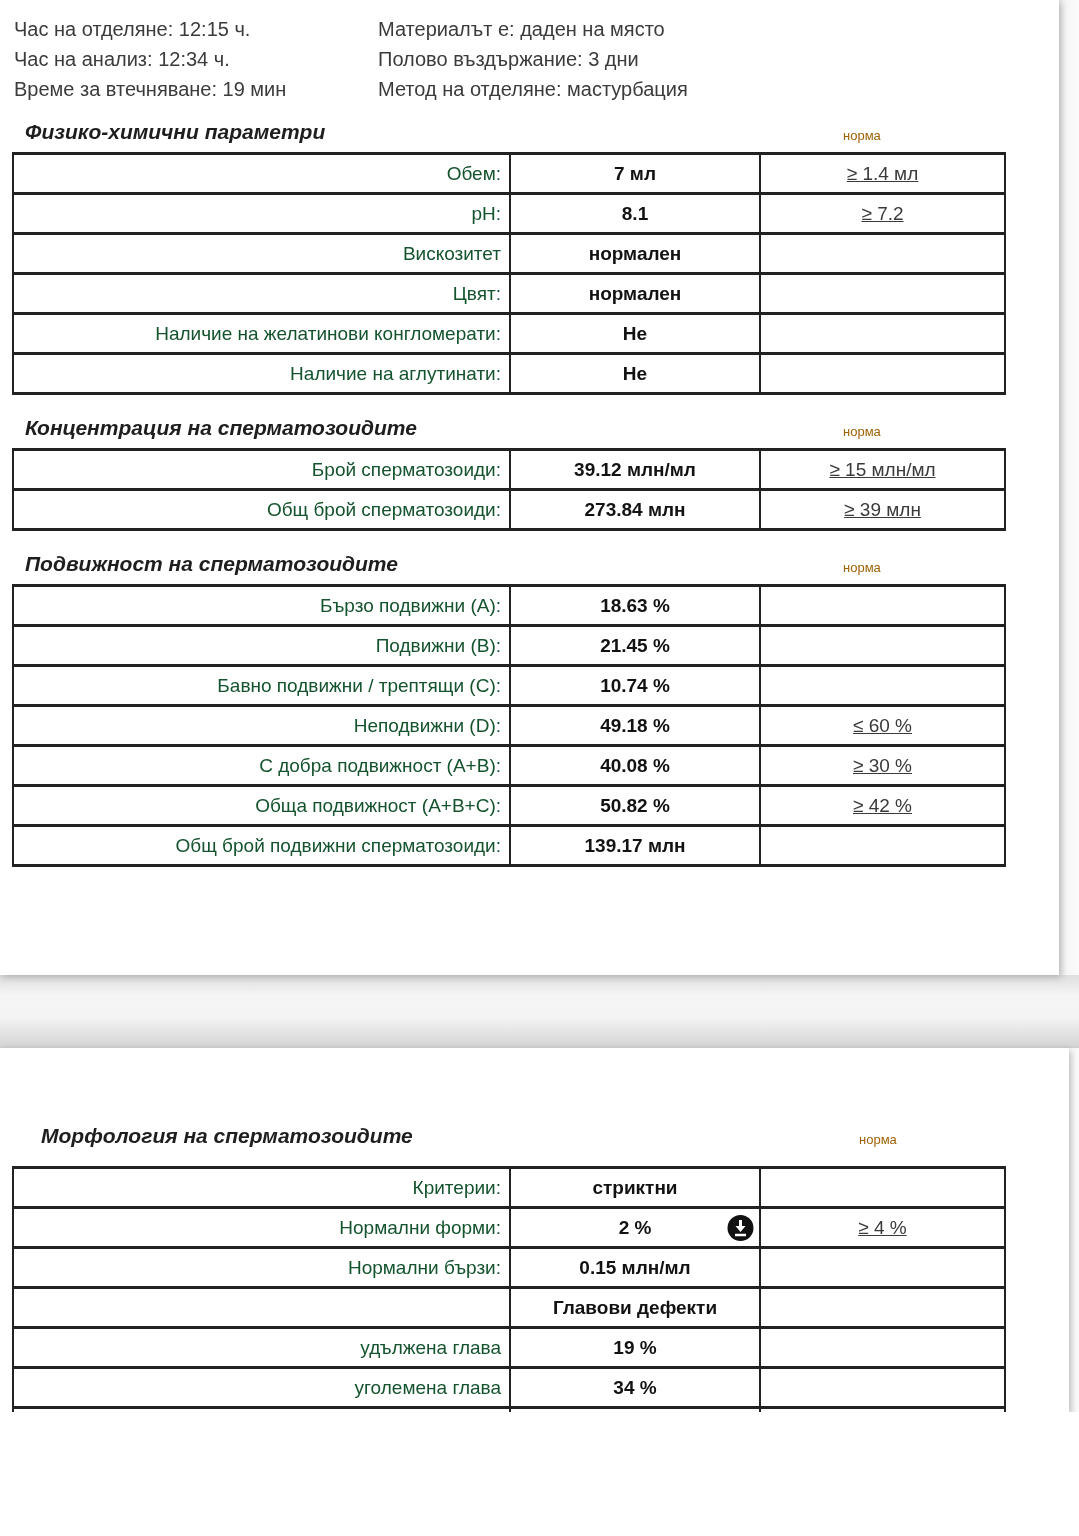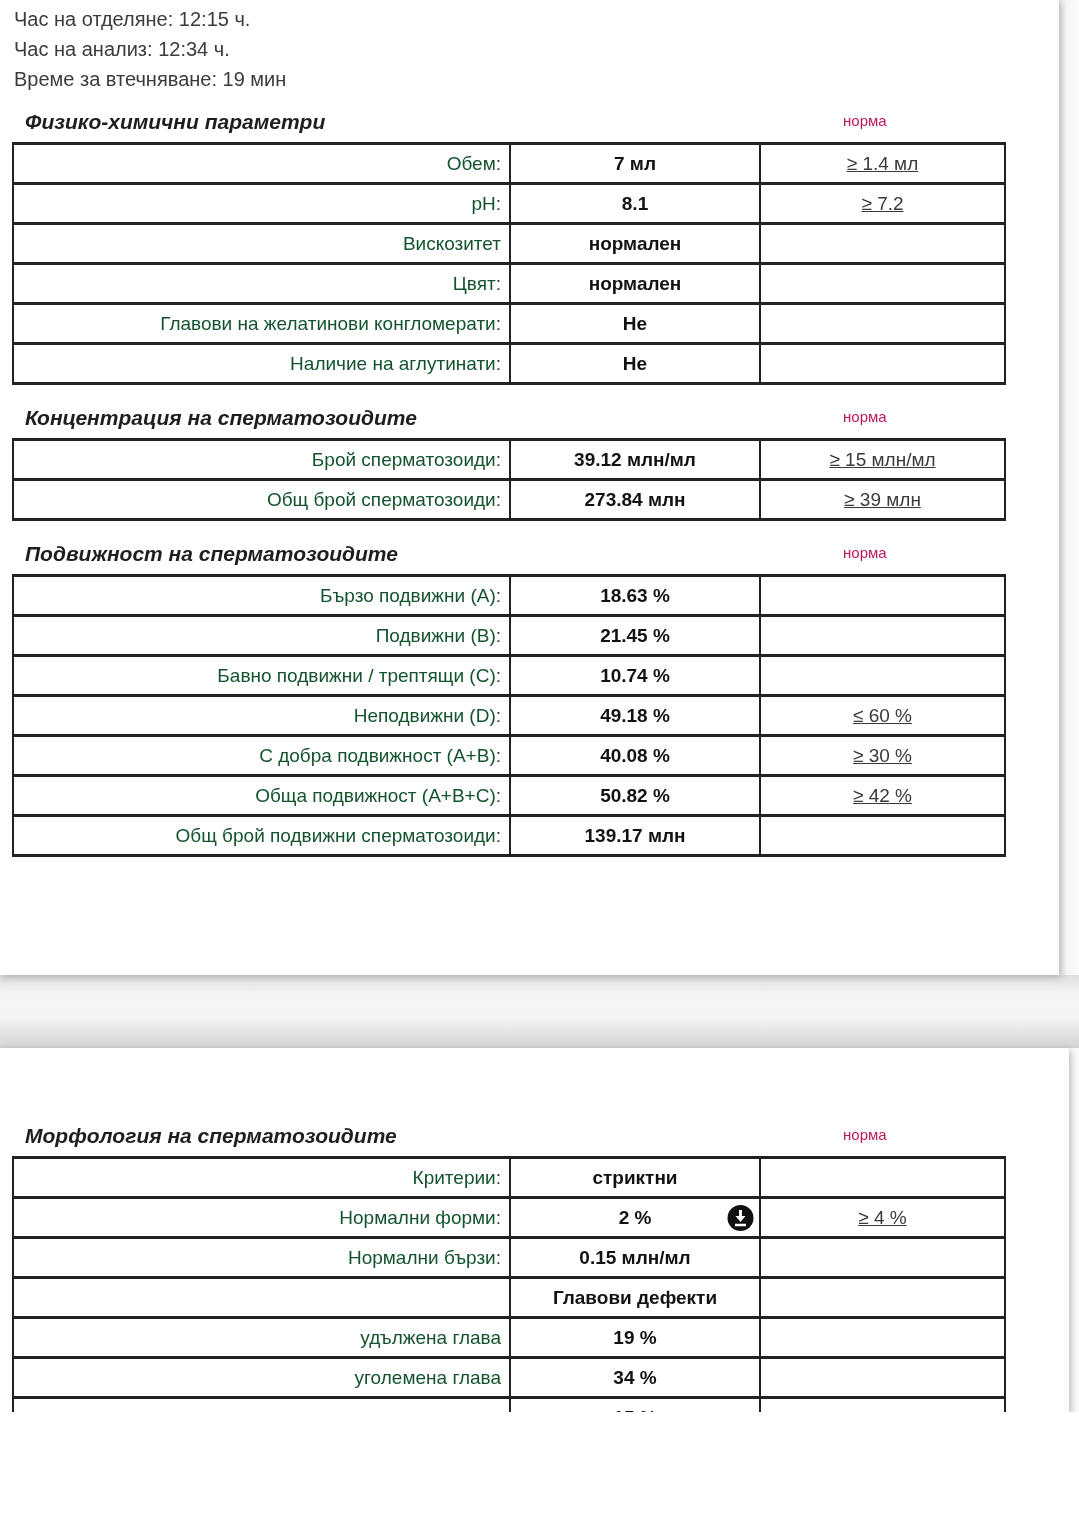--- a/index.html
+++ b/index.html
@@ -21,69 +21,74 @@
   }
   .page2{
     top:1048px;width:1069px;height:364px;overflow:hidden;
     box-shadow:2px 3px 7px rgba(0,0,0,.25);
   }
   .gap-band{
     position:absolute;left:0;top:975px;width:1079px;height:73px;
     background:linear-gradient(180deg,#dedede 0%,#f5f5f5 28%,#f4f4f4 58%,#d6d6d6 96%,#cfcfcf 100%);
   }
   .hdr{
-    display:flex;padding:4px 0 0 14px;font-size:20px;color:#3b3b3b;line-height:30px;
+    display:flex;padding:14px 0 0 14px;font-size:20px;color:#3b3b3b;line-height:30px;
   }
   .hdr .col-l{width:364px;}
   .hdr .col-r{flex:1;}
   .title-row{
     position:relative;height:26px;margin:12px 0 6px 0;
   }
   .sec-title{
     position:absolute;left:25px;top:0;
     font-size:21px;font-weight:bold;font-style:italic;color:#1e1e1e;white-space:nowrap;
   }
   .norma{
-    position:absolute;left:843px;top:2px;font-size:15px;color:#be185d;
+    position:absolute;left:843px;top:8px;font-size:13px;color:#a16207;
   }
   table.rpt{
     border-collapse:collapse;table-layout:fixed;
     margin-left:12px;width:986px;font-size:19px;
   }
   table.rpt td{
     height:37px;padding:0 8px;overflow:hidden;white-space:nowrap;
     border-top:3px solid #222;border-bottom:3px solid #222;
   }
   table.rpt{border:2px solid #222;}
   td.c-label{width:479px;text-align:right;color:#14532d;border-right:2px solid #222;}
   td.c-value{width:232px;text-align:center;font-weight:bold;color:#121212;border-right:2px solid #222;position:relative;}
   td.c-norm{width:227px;text-align:center;color:#3a3a3a;text-decoration:underline;}
   td.c-value .ind{
     position:absolute;right:5px;top:50%;transform:translateY(-50%);
     width:27px;height:27px;display:block;
   }
   .t-m21{margin-top:21px;}
-  .p2 .title-row{margin:0;}
+  .p2 .title-row{margin:16px;}
   .navbar{
     position:absolute;left:0;top:1412px;width:1079px;height:124px;background:#ffffff;
   }
 </style>
 </head>
 <body>
 
 <div class="right-strip"></div>
 <div class="gap-band"></div>
 
 <div class="page page1">
   <div class="hdr">
     <div class="col-l">
       <div>Час на отделяне: 12:15 ч.</div>
       <div>Час на анализ: 12:34 ч.</div>
       <div>Време за втечняване: 19 мин</div>
     </div>
+    <div class="col-r">
+      <div>Материалът е: даден на място</div>
+      <div>Полово въздържание: 3 дни</div>
+      <div>Метод на отделяне: мастурбация</div>
+    </div>
   </div>
 
   <div class="title-row" style="margin-top:16px;">
     <span class="sec-title">Физико-химични параметри</span>
     <span class="norma">норма</span>
   </div>
   <table class="rpt">
       <tbody>
         <tr>
           <td class="c-label">Обем:</td>
@@ -99,21 +104,21 @@
           <td class="c-label">Вискозитет</td>
           <td class="c-value">нормален</td>
           <td class="c-norm"></td>
         </tr>
         <tr>
           <td class="c-label">Цвят:</td>
           <td class="c-value">нормален</td>
           <td class="c-norm"></td>
         </tr>
         <tr>
-          <td class="c-label">Главови на желатинови конгломерати:</td>
+          <td class="c-label">Наличие на желатинови конгломерати:</td>
           <td class="c-value">Не</td>
           <td class="c-norm"></td>
         </tr>
         <tr>
           <td class="c-label">Наличие на аглутинати:</td>
           <td class="c-value">Не</td>
           <td class="c-norm"></td>
         </tr>
       </tbody>
     </table>

